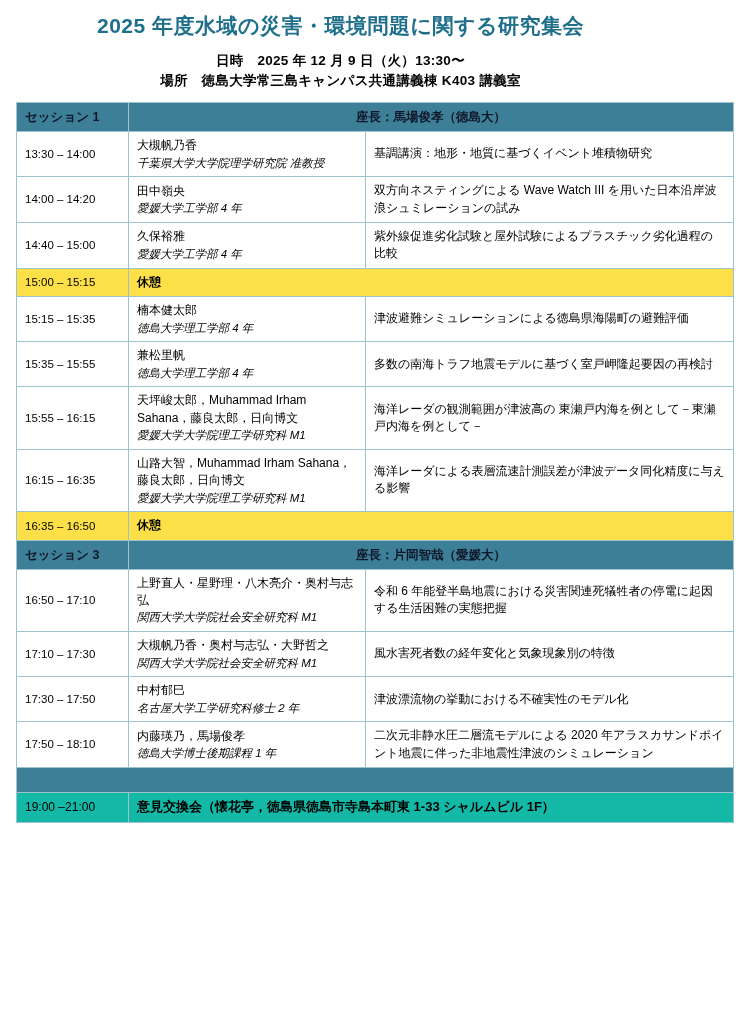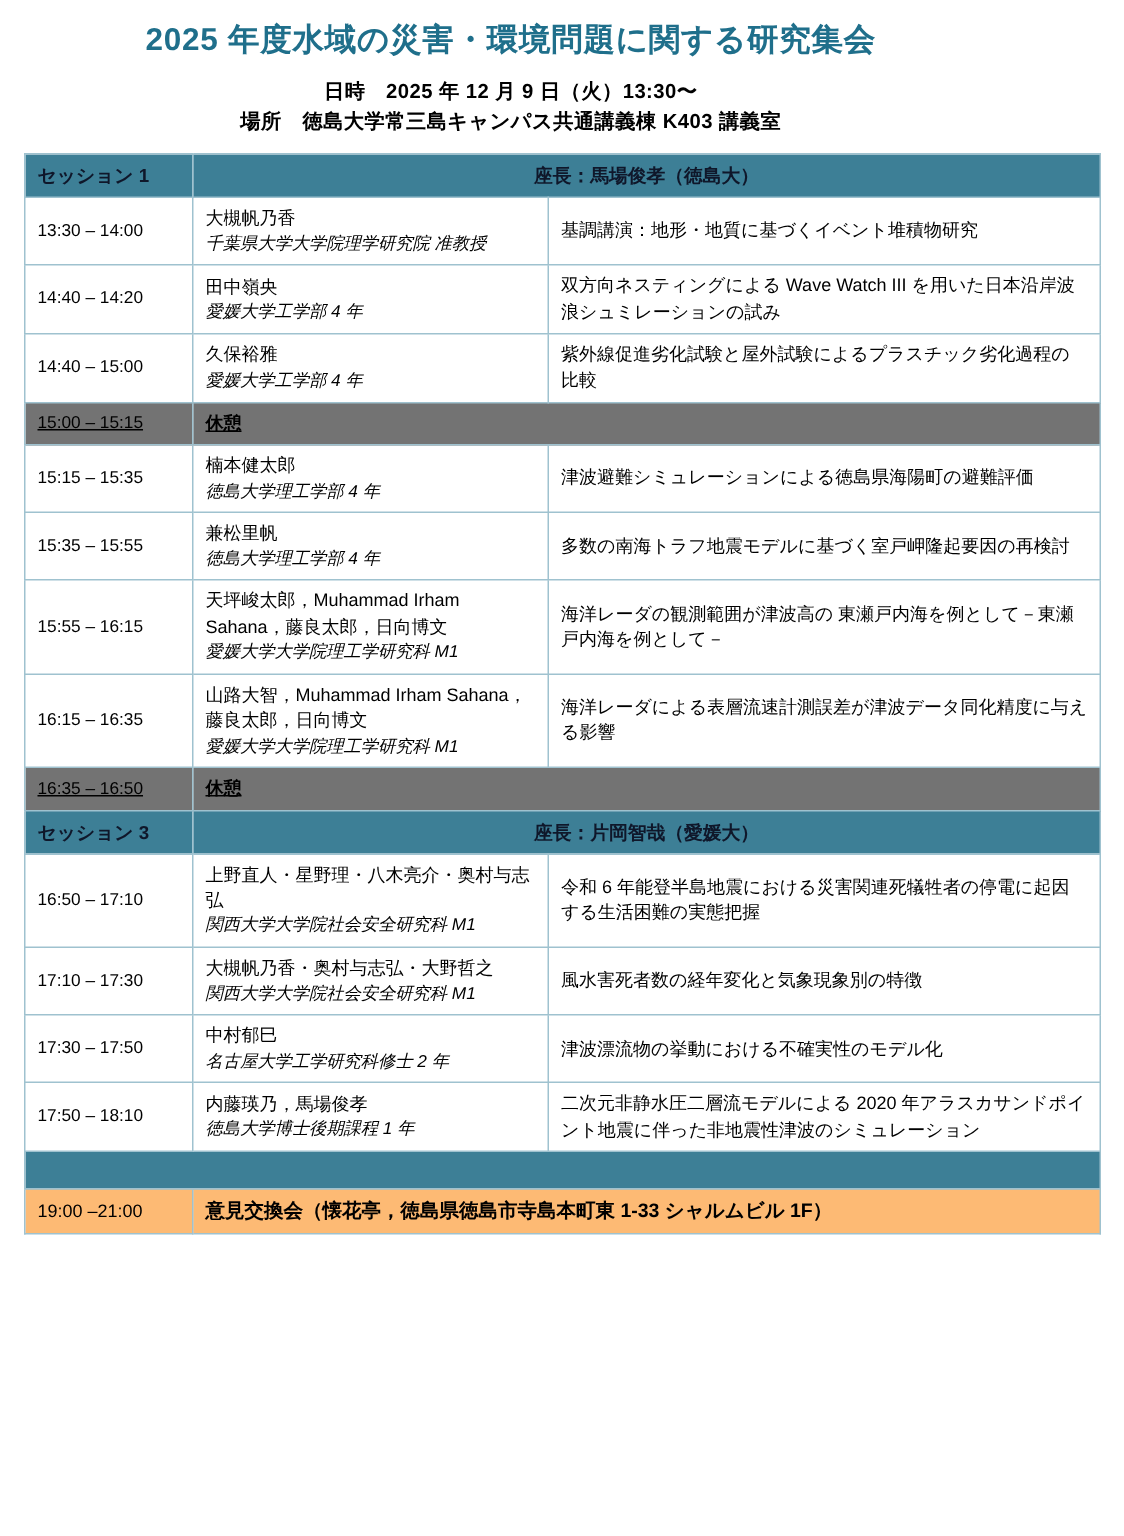--- a/index.html
+++ b/index.html
@@ -61,36 +61,35 @@
     color: #0f172a;
     font-weight: bold;
     font-size: 12.5px;
     border: 1px solid #3d7f96;
     padding: 5px 10px;
   }
   .session-row td.chair {
     text-align: center;
   }
   .break-row td {
-    background: #737373;
-    font-weight: bold;
-    font-size: 12px;
-    text-decoration: underline;
+    background: #fde047;
+    font-weight: bold;
+    font-size: 12px;
   }
   .break-row td.time {
     font-weight: normal;
   }
   .spacer-row td {
     background: #3d7f96;
     border: 1px solid #3d7f96;
     height: 14px;
     padding: 0;
   }
   .social-row td {
-    background: #fdba74;
+    background: #14b8a6;
     font-weight: bold;
     font-size: 13px;
     padding: 10px 10px;
   }
   .social-row td.time {
     font-weight: normal;
     font-size: 12px;
   }
   td.time {
     text-align: left;
@@ -131,21 +130,21 @@
         </tr>
         <tr>
           <td class="time">13:30 – 14:00</td>
           <td>
             <span class="person-name">大槻帆乃香</span>
             <span class="person-affil">千葉県大学大学院理学研究院 准教授</span>
           </td>
           <td class="talk">基調講演：地形・地質に基づくイベント堆積物研究</td>
         </tr>
         <tr>
-          <td class="time">14:40 – 14:20</td>
+          <td class="time">14:00 – 14:20</td>
           <td>
             <span class="person-name">田中嶺央</span>
             <span class="person-affil">愛媛大学工学部 4 年</span>
           </td>
           <td class="talk">双方向ネスティングによる Wave Watch III を用いた日本沿岸波浪シュミレーションの試み</td>
         </tr>
         <tr>
           <td class="time">14:40 – 15:00</td>
           <td>
             <span class="person-name">久保裕雅</span>

